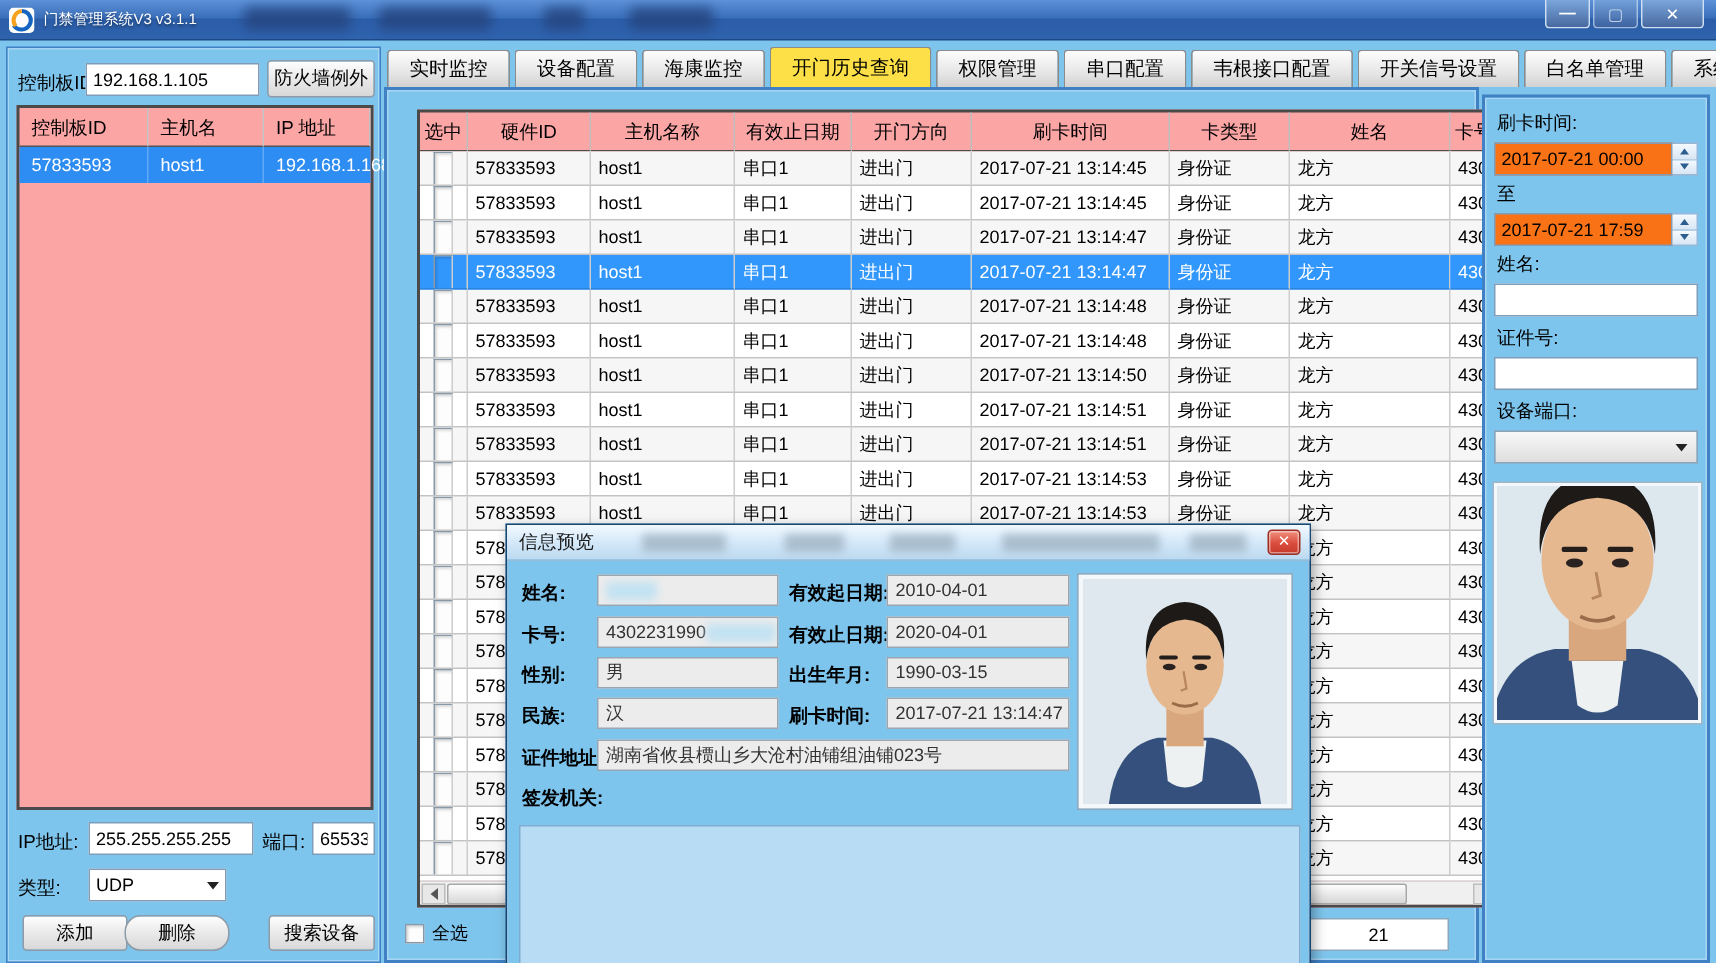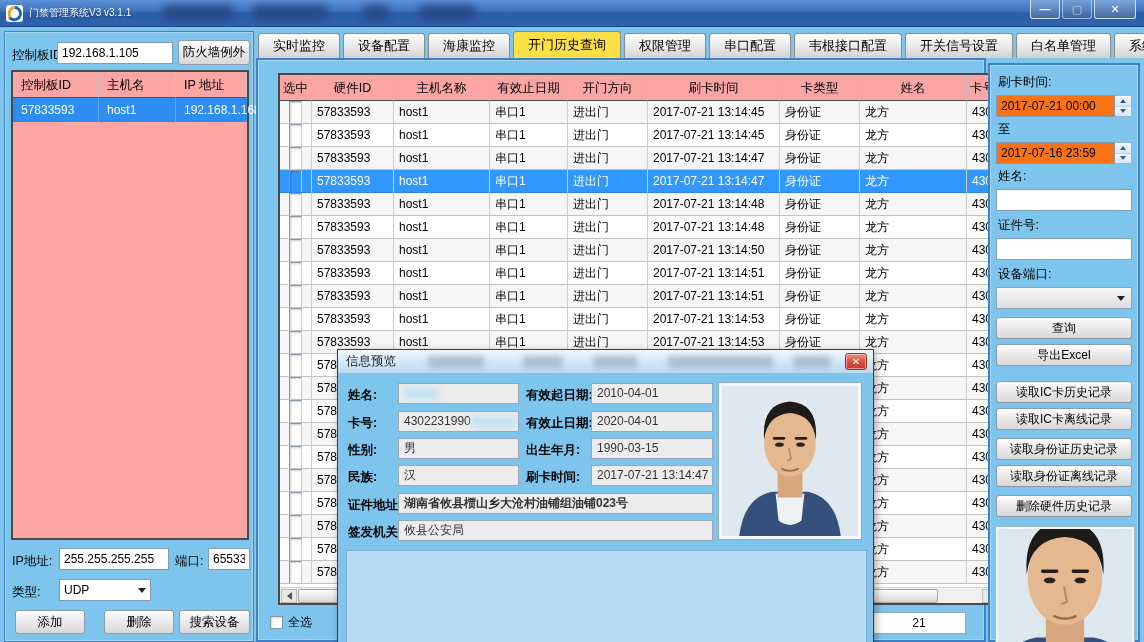--- a/index.html
+++ b/index.html
@@ -149,21 +149,21 @@
   <span class="lbl" style="left:170px;top:521px;">端口:</span>
   <input class="tbox" style="left: 203px; top: 516px; width: 42px; height: 22px;" value="65533">
 
   <span class="lbl" style="left:7px;top:552px;">类型:</span>
   <div class="tbox" style="left:54px;top:547px;width:92px;height:22px;display:flex;align-items:center;justify-content:space-between;">
     <span>UDP</span>
     <span class="ddl-arrow"></span>
   </div>
 
   <div class="btn" style="left:10px;top:578px;width:70px;height:24px;">添加</div>
-  <div class="btn" style="left:99px;top:578px;width:70px;height:24px;">删除</div>
+  <div class="btn" style="left:78px;top:578px;width:70px;height:24px;border-radius:11px;">删除</div>
   <div class="btn" style="left:174px;top:578px;width:71px;height:24px;">搜索设备</div>
 </div>
 
 <div id="tab-strip">
     <div class="tab">实时监控</div>
     <div class="tab">设备配置</div>
     <div class="tab">海康监控</div>
     <div class="tab active">开门历史查询</div>
     <div class="tab">权限管理</div>
     <div class="tab">串口配置</div>
@@ -486,47 +486,38 @@
       <div class="spin-btn">
           <span class="tri-up"></span>
         </div>
       <div class="spin-btn">
           <span class="tri-dn"></span>
         </div>
     </div>
   </div>
   <span class="s-lbl">至</span>
   <div class="date-wrap">
-    <div class="dt">2017-07-16 23:59</div>
+    <div class="dt">2017-07-21 17:59</div>
     <div class="spinner">
       <div class="spin-btn">
           <span class="tri-up"></span>
         </div>
       <div class="spin-btn">
           <span class="tri-dn"></span>
         </div>
     </div>
   </div>
   <span class="s-lbl">姓名:</span>
   <input class="s-input" value="" style="">
   <span class="s-lbl">证件号:</span>
   <input class="s-input" value="" style="">
   <span class="s-lbl">设备端口:</span>
   <div class="s-select">
     <span class="ddl-arrow"></span>
   </div>
-  <div id="sb-buttons">
-      <div class="s-btn">查询</div>
-      <div class="s-btn">导出Excel</div>
-      <div class="s-btn gap-lg">读取IC卡历史记录</div>
-      <div class="s-btn">读取IC卡离线记录</div>
-      <div class="s-btn gap-sm">读取身份证历史记录</div>
-      <div class="s-btn">读取身份证离线记录</div>
-      <div class="s-btn gap-sm">删除硬件历史记录</div>
-    </div>
   <svg id="sb-photo" viewBox="0 0 140 158" preserveAspectRatio="none">
     <rect width="140" height="158" fill="#dde7ee"></rect>
     <path d="M-4 158 Q4 116 40 110 L100 110 Q136 116 144 158 Z" fill="#35507c"></path>
     <path d="M52 118 L88 118 L84 148 Q70 158 56 148 Z" fill="#eef1f2"></path>
     <rect x="50" y="84" width="40" height="34" fill="#d9a77d"></rect>
     <ellipse cx="70" cy="50" rx="39" ry="47" fill="#e6b88f"></ellipse>
     <path d="M30 46 Q26 -6 70 -8 Q114 -6 110 46 Q106 10 70 8 Q34 10 30 46 Z" fill="#1d1a17"></path>
     <ellipse cx="54" cy="52" rx="6" ry="3" fill="#2a2220"></ellipse>
     <ellipse cx="86" cy="52" rx="6" ry="3" fill="#2a2220"></ellipse>
     <rect x="45" y="41" width="18" height="3.5" rx="1.5" fill="#241f1c"></rect>
@@ -565,24 +556,23 @@
   <span class="m-lbl" style="left:188px;top:65px;">有效止日期:</span>
   <div class="m-box" style="left:253px;top:61px;width:122px;">2020-04-01</div>
 
   <span class="m-lbl" style="left:188px;top:92px;">出生年月:</span>
   <div class="m-box" style="left:253px;top:88px;width:122px;">1990-03-15</div>
 
   <span class="m-lbl" style="left:188px;top:119px;">刷卡时间:</span>
   <div class="m-box" style="left:253px;top:115px;width:122px;">2017-07-21 13:14:47</div>
 
   <span class="m-lbl" style="left:10px;top:147px;">证件地址:</span>
-  <div class="m-box" style="left:60px;top:143px;width:315px;font-weight:bold;">湖南省攸县槚山乡大沧村油铺组油铺023号</div>
+  <div class="m-box" style="left:60px;top:143px;width:315px;">湖南省攸县槚山乡大沧村油铺组油铺023号</div>
 
   <span class="m-lbl" style="left:10px;top:174px;">签发机关:</span>
-  <div class="m-box" style="left:60px;top:170px;width:315px;">攸县公安局</div>
 
   <svg id="m-photo" viewBox="0 0 142 156" preserveAspectRatio="none">
     <rect width="142" height="156" fill="#dfe8ee"></rect>
     <path d="M18 156 Q23 116 52 110 L90 110 Q119 116 124 156 Z" fill="#35507c"></path>
     <path d="M56 112 L86 112 L83 140 Q71 149 59 140 Z" fill="#eef1f2"></path>
     <rect x="58" y="88" width="26" height="28" fill="#d9a77d"></rect>
     <ellipse cx="71" cy="60" rx="27" ry="34" fill="#e6b88f"></ellipse>
     <path d="M44 56 Q41 18 71 16 Q101 18 98 56 Q95 30 71 28 Q47 30 44 56 Z" fill="#1d1a17"></path>
     <ellipse cx="60" cy="61" rx="4.5" ry="2.2" fill="#2a2220"></ellipse>
     <ellipse cx="82" cy="61" rx="4.5" ry="2.2" fill="#2a2220"></ellipse>

